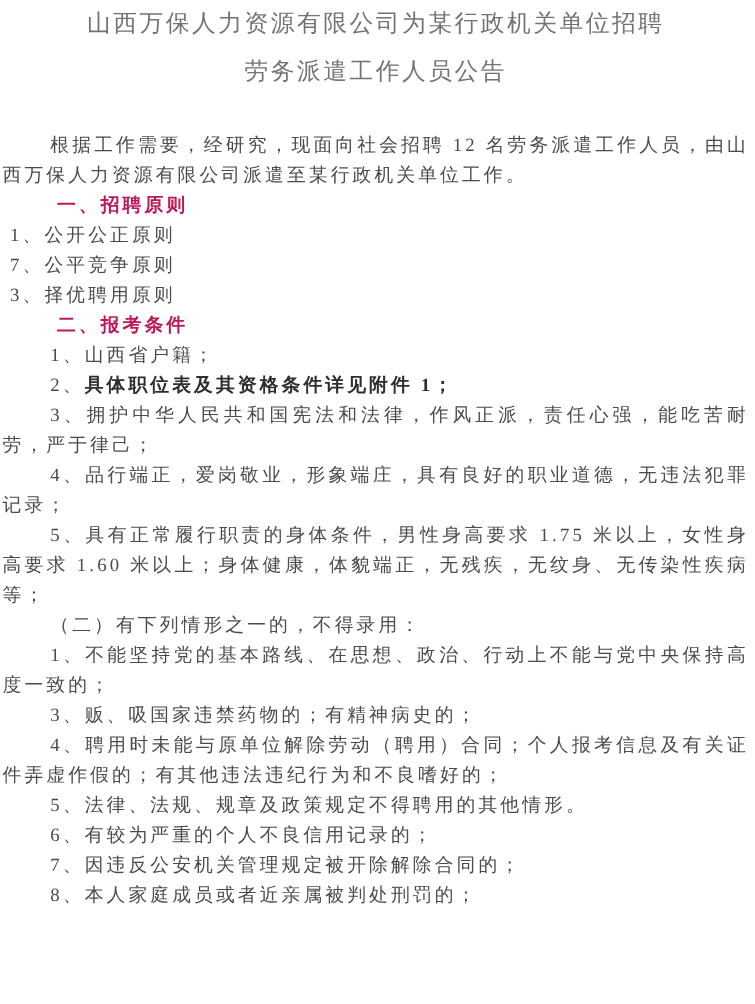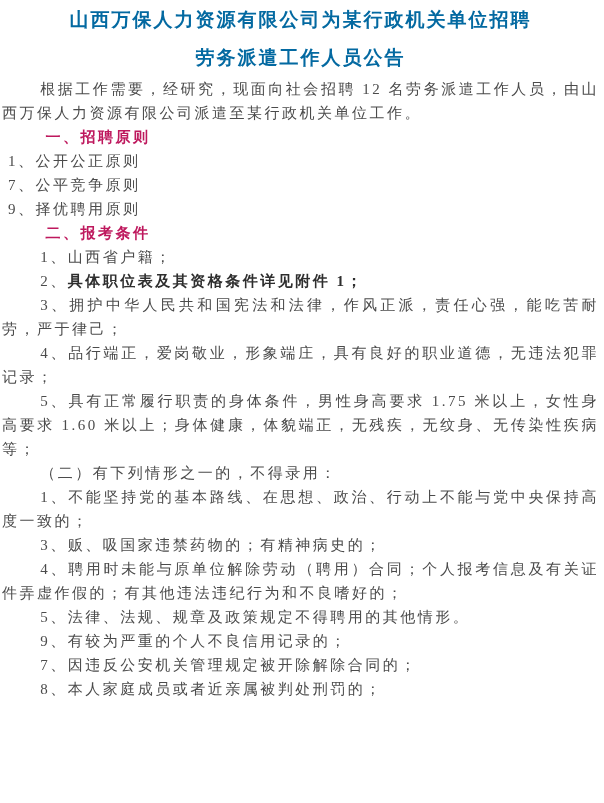--- a/index.html
+++ b/index.html
@@ -18,29 +18,29 @@
     width: 604px;
     padding: 8px 5px 0 2px;
     color: #4b4b4b;
     font-size: 15px;
     line-height: 24px;
     letter-spacing: 2.5px;
     text-align: justify;
   }
   .title, .subtitle {
     text-align: center;
-    font-weight: bold;
-    color: #0369a1;
+    font-weight: normal;
+    color: #737373;
     font-size: 19px;
     line-height: 24px;
     letter-spacing: 2px;
     margin: 0;
   }
   .title    { margin-bottom: 14px; }
-  .subtitle { margin-bottom: 7px; }
+  .subtitle { margin-bottom: 35px; }
   p.para { margin: 0; }
   .intro  { text-indent: 2.55em; }
   .indent { text-indent: 2.55em; }
   .heading {
     text-indent: 2.9em;
     font-weight: bold;
     color: #be185d;
     text-align: left;
   }
   .item { padding-left: 6px; text-align: left; }
@@ -50,29 +50,29 @@
 <body>
 
 <div class="doc">
   <p class="title">山西万保人力资源有限公司为某行政机关单位招聘</p>
   <p class="subtitle">劳务派遣工作人员公告</p>
   <div>
       <p class="para intro">根据工作需要，经研究，现面向社会招聘 12 名劳务派遣工作人员，由山西万保人力资源有限公司派遣至某行政机关单位工作。</p>
       <p class="para heading">一、招聘原则</p>
       <p class="para item">1、公开公正原则</p>
       <p class="para item">7、公平竞争原则</p>
-      <p class="para item">9、择优聘用原则</p>
+      <p class="para item">3、择优聘用原则</p>
       <p class="para heading">二、报考条件</p>
       <p class="para indent">1、山西省户籍；</p>
       <p class="para indent"><span>2、</span><span class="b">具体职位表及其资格条件详见附件 1；</span></p>
       <p class="para indent">3、拥护中华人民共和国宪法和法律，作风正派，责任心强，能吃苦耐劳，严于律己；</p>
       <p class="para indent">4、品行端正，爱岗敬业，形象端庄，具有良好的职业道德，无违法犯罪记录；</p>
       <p class="para indent">5、具有正常履行职责的身体条件，男性身高要求 1.75 米以上，女性身高要求 1.60 米以上；身体健康，体貌端正，无残疾，无纹身、无传染性疾病等；</p>
       <p class="para indent">（二）有下列情形之一的，不得录用：</p>
       <p class="para indent">1、不能坚持党的基本路线、在思想、政治、行动上不能与党中央保持高度一致的；</p>
       <p class="para indent">3、贩、吸国家违禁药物的；有精神病史的；</p>
       <p class="para indent">4、聘用时未能与原单位解除劳动（聘用）合同；个人报考信息及有关证件弄虚作假的；有其他违法违纪行为和不良嗜好的；</p>
       <p class="para indent">5、法律、法规、规章及政策规定不得聘用的其他情形。</p>
-      <p class="para indent">9、有较为严重的个人不良信用记录的；</p>
+      <p class="para indent">6、有较为严重的个人不良信用记录的；</p>
       <p class="para indent">7、因违反公安机关管理规定被开除解除合同的；</p>
       <p class="para indent">8、本人家庭成员或者近亲属被判处刑罚的；</p>
     </div>
 </div>
 
 </body></html>

